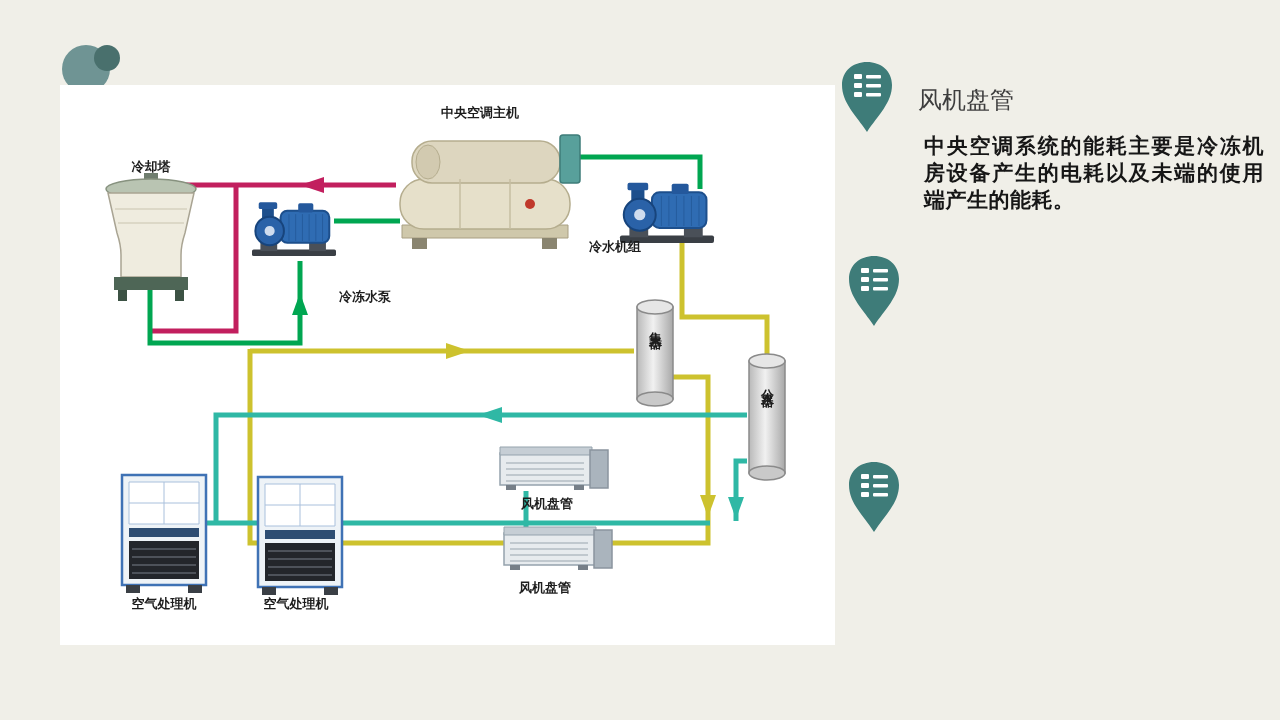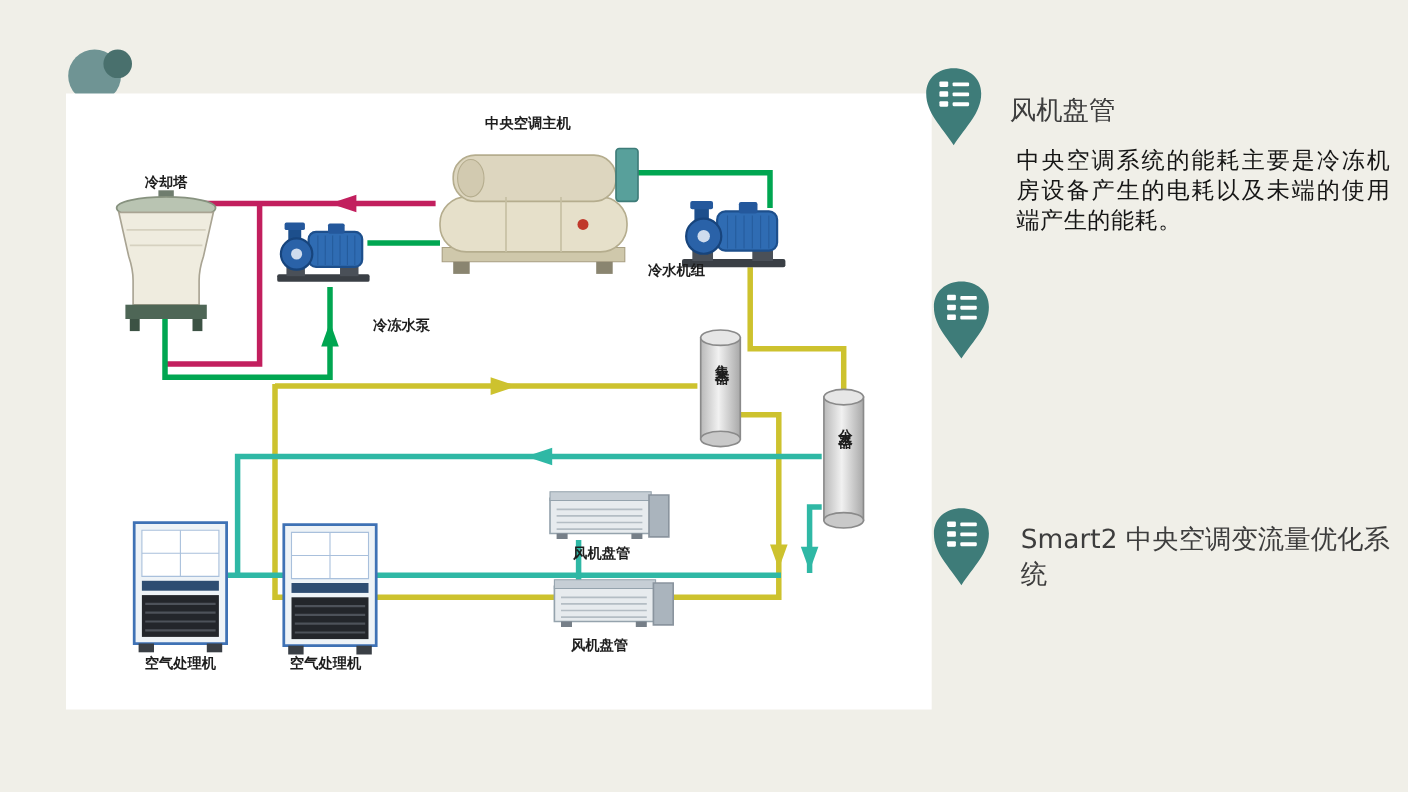--- a/index.html
+++ b/index.html
@@ -1,25 +1,25 @@
 <!DOCTYPE html>
 <html style="--bg: #f0efe8; --panel: #ffffff; --accent: #3e7c79; --pipe-hot: #c21f5e; --pipe-green: #00a651; --pipe-teal: #2fb8a5; --pipe-yellow: #cdc22e; --heading: #3d3d3d; --text: #161616;"><head>
 <meta charset="utf-8">
 <style>
   html,body{margin:0;padding:0;background:#888;}
   body{font-family:"DejaVu Sans","Liberation Sans",sans-serif;}
   .slide{position:relative;width:1280px;height:720px;background:var(--bg,#f0efe8);overflow:hidden;}
   .deco{position:absolute;left:55px;top:40px;width:80px;height:60px;}
-  .panel{position:absolute;left:60px;top:85px;width:775px;height:560px;background:var(--panel,#fff);padding-left:12px;}
+  .panel{position:absolute;left:60px;top:85px;width:775px;height:560px;background:var(--panel,#fff);}
   .panel svg{position:absolute;left:0;top:0;z-index:1;}
   .dlabel{position:absolute;z-index:2;font-size:13px;font-weight:700;color:#1d1d1d;text-align:center;line-height:16px;}
   .dlabel.v{writing-mode:vertical-rl;letter-spacing:3px;text-align:left;line-height:14px;}
   .pin{position:absolute;z-index:2;}
   .sec-title{position:absolute;z-index:2;font-size:24px;line-height:32px;color:var(--heading,#3d3d3d);font-weight:400;}
-  .sec-body{position:absolute;z-index:2;font-size:21px;line-height:27px;letter-spacing:.5px;color:var(--text,#161616);text-align:justify;}
+  .sec-body{position:absolute;z-index:2;font-size:21px;line-height:27px;letter-spacing:.5px;color:var(--text,#161616);text-align:justify;font-weight:bold;}
   svg *{vector-effect:non-scaling-stroke;}
   .pipe{fill:none;stroke-width:5;}
 </style>
 </head>
 <body>
 
 <div class="slide">
 
   <svg class="deco" width="80" height="60" viewBox="0 0 80 60">
     <circle cx="31" cy="29" r="24" fill="#6f9494"></circle>
@@ -185,15 +185,14 @@
       <g fill="#ffffff">
         <rect x="18" y="16" width="8" height="5" rx="1"></rect>
           <rect x="30" y="17" width="15" height="3.5" rx="1"></rect>
         <rect x="18" y="25" width="8" height="5" rx="1"></rect>
           <rect x="30" y="26" width="15" height="3.5" rx="1"></rect>
         <rect x="18" y="34" width="8" height="5" rx="1"></rect>
           <rect x="30" y="35" width="15" height="3.5" rx="1"></rect>
       </g>
     </svg>
   </div>
-  <div class="sec-title" style="left:928px;top:474px;width:344px">Smart2 中央空调变流量优化系统</div>
 
 </div>
 
 </body></html>

